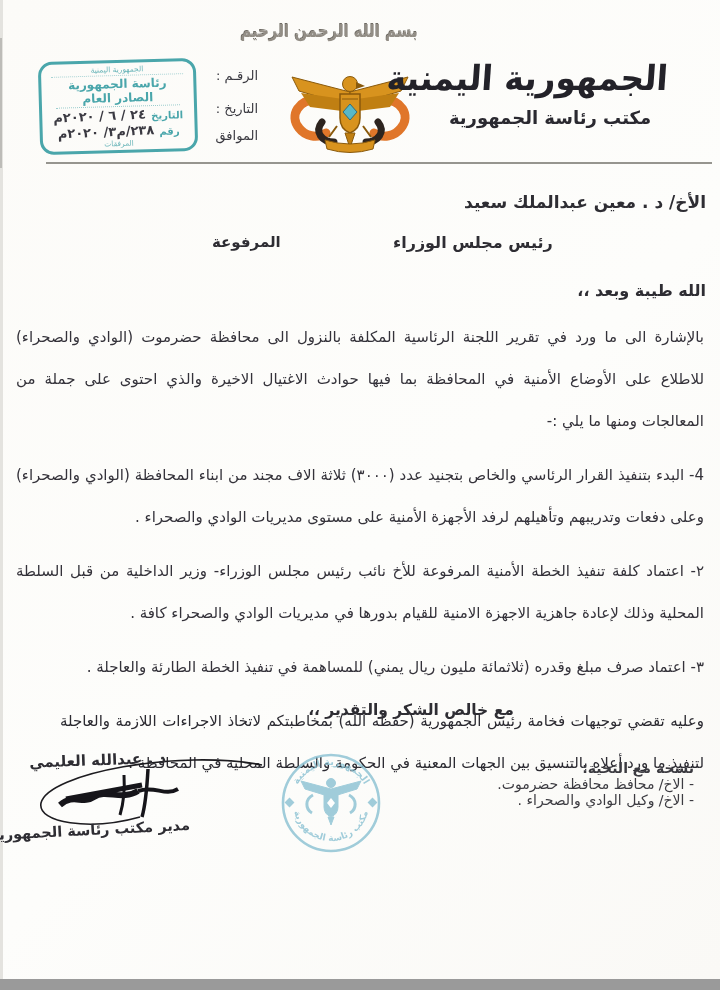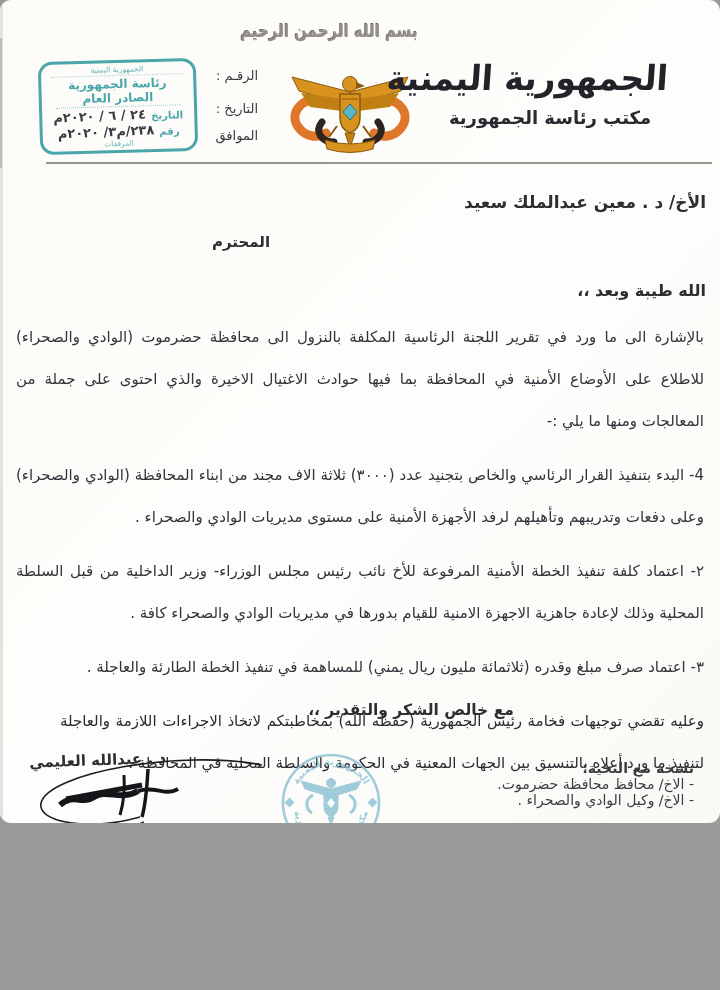--- a/index.html
+++ b/index.html
@@ -1,20 +1,20 @@
 <!DOCTYPE html>
 <html lang="ar"><head>
 <meta charset="utf-8">
 <style>
   html,body { margin:0; padding:0; background:#9a9a9a; }
   .page {
-    position:relative; width:720px; height:823px; margin:0 auto;
+    position:relative; width:720px; height:979px; margin:0 auto;
     background:linear-gradient(135deg,#fcfbf8 0%, #fdfdfb 55%, #faf9f6 100%);
     overflow:hidden; direction:rtl;
-    font-family:"DejaVu Sans", sans-serif; color:#2e2d33;border-radius:11px;
+    font-family:"DejaVu Sans", sans-serif; color:#2e2d33;
   }
   .scan-edge { position:absolute; left:0; top:0; width:3px; height:990px; background:#e4e3df; }
   .scan-edge-dark { position:absolute; left:0; top:38px; width:2px; height:130px; background:#bdbcb8; }
 
   
   .bismillah {
     position:absolute; left:296px; top:22px; width:122px; text-align:center;
     font-size:15px; font-weight:bold; color:#928d85; letter-spacing:1px;
     text-shadow:0.6px 0.6px 0 #ffffff, -0.6px -0.6px 0 #6e6a63;
     white-space:nowrap; transform:scaleY(1.15);
@@ -126,21 +126,22 @@
     <div class="rs-row">
       <span class="rs-lbl">رقم</span>
       <span class="rs-hand">٢٣٨/م٣/ ٢٠٢٠م</span>
     </div>
     <div class="rs-att">المرفقات</div>
   </div>
 
   <div class="header-rule"></div>
 
   <div class="rcp-line1">الأخ/ د . معين عبدالملك سعيد</div>
-  <div class="rcp-honor">المحترم</div>
+  <div class="rcp-title">رئيس مجلس الوزراء</div>
+  <div class="rcp-honor">المرفوعة</div>
   <div class="salutation">الله طيبة وبعد ،،</div>
 
   <div class="body-block">
     <p>بالإشارة الى ما ورد في تقرير اللجنة الرئاسية المكلفة بالنزول الى محافظة حضرموت (الوادي والصحراء) للاطلاع على الأوضاع الأمنية في المحافظة بما فيها حوادث الاغتيال الاخيرة والذي احتوى على جملة من المعالجات ومنها ما يلي :-</p>
     <p>4- البدء بتنفيذ القرار الرئاسي والخاص بتجنيد عدد (٣٠٠٠) ثلاثة الاف مجند من ابناء المحافظة (الوادي والصحراء) وعلى دفعات وتدريبهم وتأهيلهم لرفد الأجهزة الأمنية على مستوى مديريات الوادي والصحراء .</p>
     <p>٢- اعتماد كلفة تنفيذ الخطة الأمنية المرفوعة للأخ نائب رئيس مجلس الوزراء- وزير الداخلية من قبل السلطة المحلية وذلك لإعادة جاهزية الاجهزة الامنية للقيام بدورها في مديريات الوادي والصحراء كافة .</p>
     <p>٣- اعتماد صرف مبلغ وقدره (ثلاثمائة مليون ريال يمني) للمساهمة في تنفيذ الخطة الطارئة والعاجلة .</p>
     <p class="closing">وعليه تقضي توجيهات فخامة رئيس الجمهورية (حفظه الله) بمخاطبتكم لاتخاذ الاجراءات اللازمة والعاجلة لتنفيذ ما ورد أعلاه بالتنسيق بين الجهات المعنية في الحكومة والسلطة المحلية في المحافظة .</p>
   </div>
   <div class="thanks">مع خالص الشكر والتقدير ،،</div>

